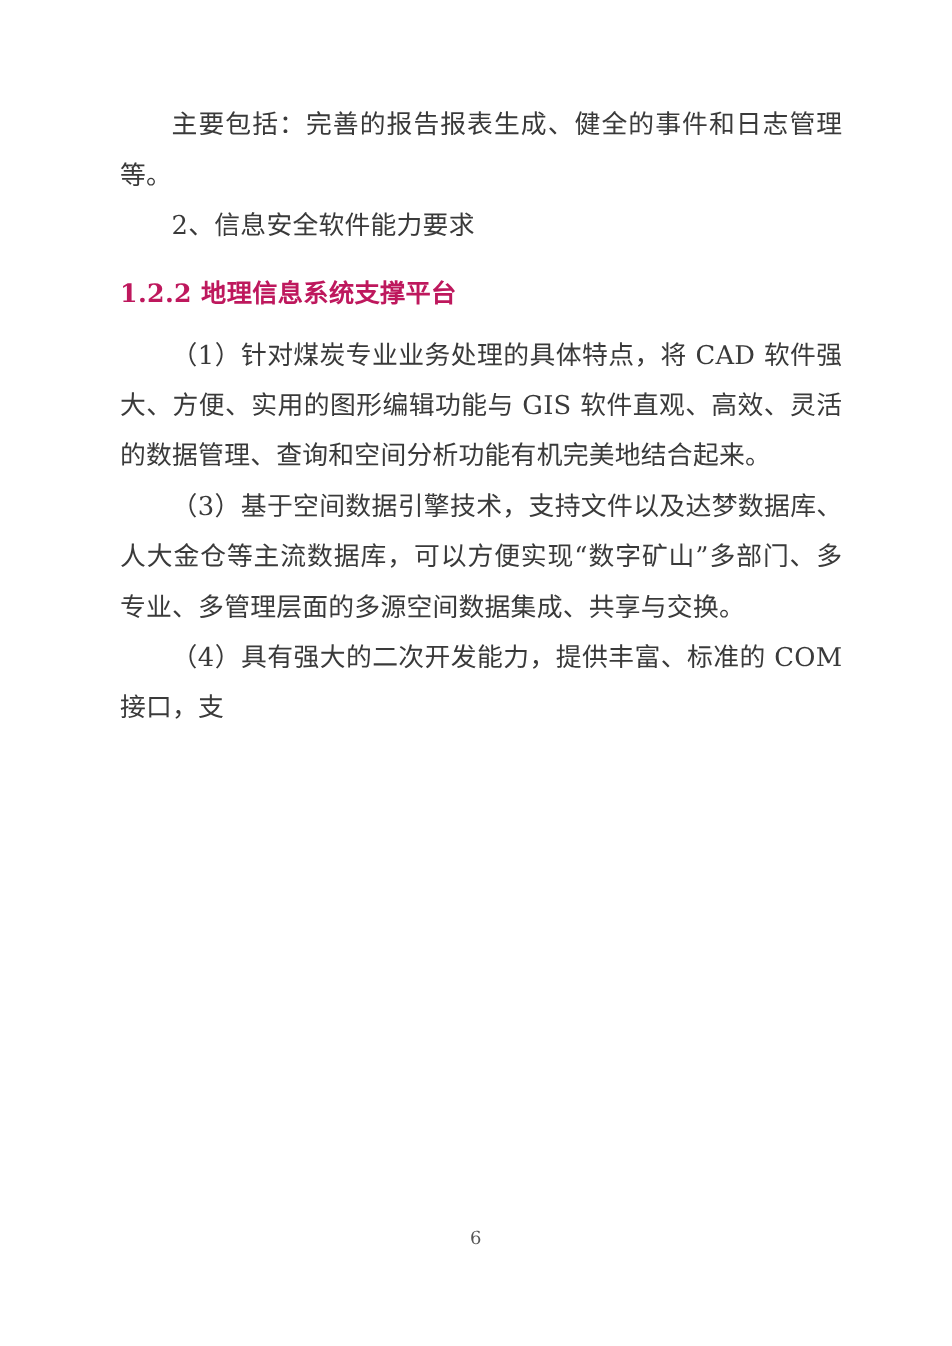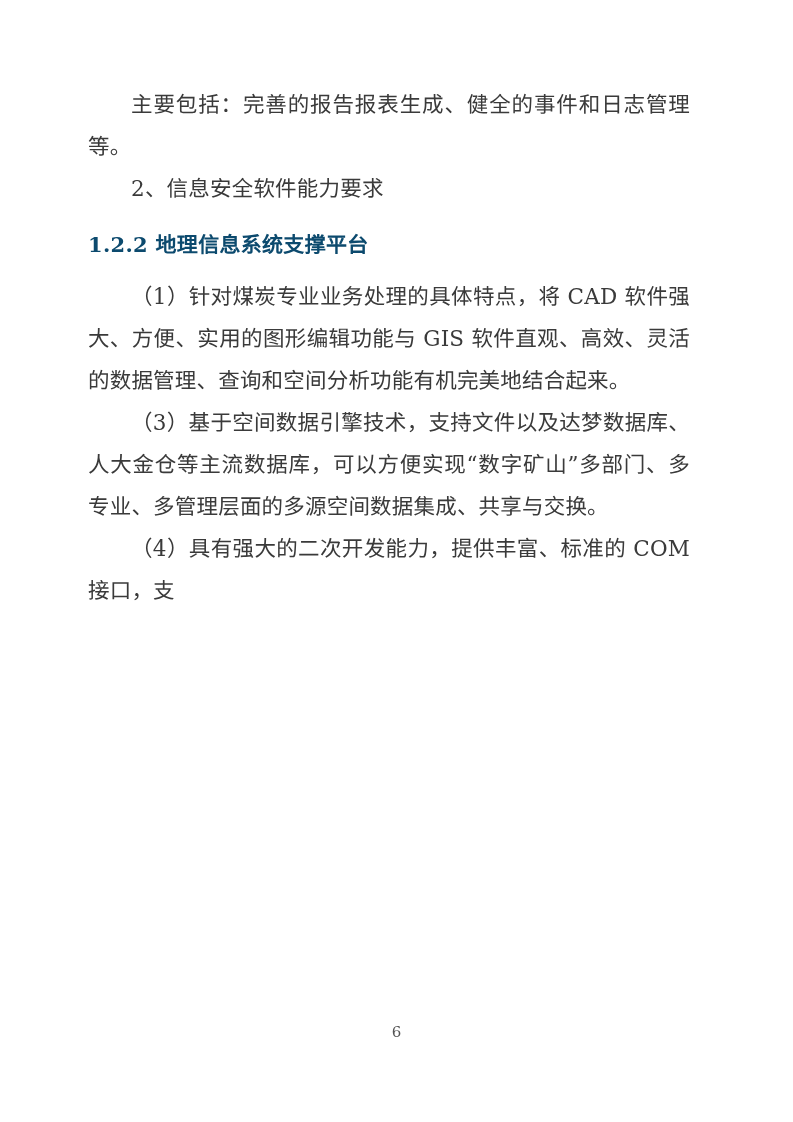--- a/index.html
+++ b/index.html
@@ -14,42 +14,42 @@
   .page {
     position: relative;
     width: 793px;
     height: 1122px;
     background: #ffffff;
     overflow: hidden;
     box-sizing: border-box;
   }
   .text-block {
     position: absolute;
-    left: 88px;
+    left: 100px;
     top: 84px;
     width: 602px;
   }
   .para {
     margin: 0;
     font-size: 21.5px;
     line-height: 42px;
     color: #3a3a3a;
     text-align: justify;
     text-justify: inter-character;
     text-indent: 2em;
     letter-spacing: 0.2px;
     font-family: "DejaVu Serif", "Liberation Serif", serif;
     font-weight: normal;
     -webkit-font-smoothing: antialiased;
   }
   .heading {
     margin: 0;
     font-size: 21px;
     line-height: 42px;
-    color: #0c4a6e;
+    color: #be185d;
     font-weight: bold;
     text-indent: 0;
     text-align: left;
     letter-spacing: 0.3px;
     font-family: "DejaVu Serif", "Liberation Serif", serif;
   }
   .spacer-before-heading {
     height: 14px;
   }
   .spacer-after-heading {

